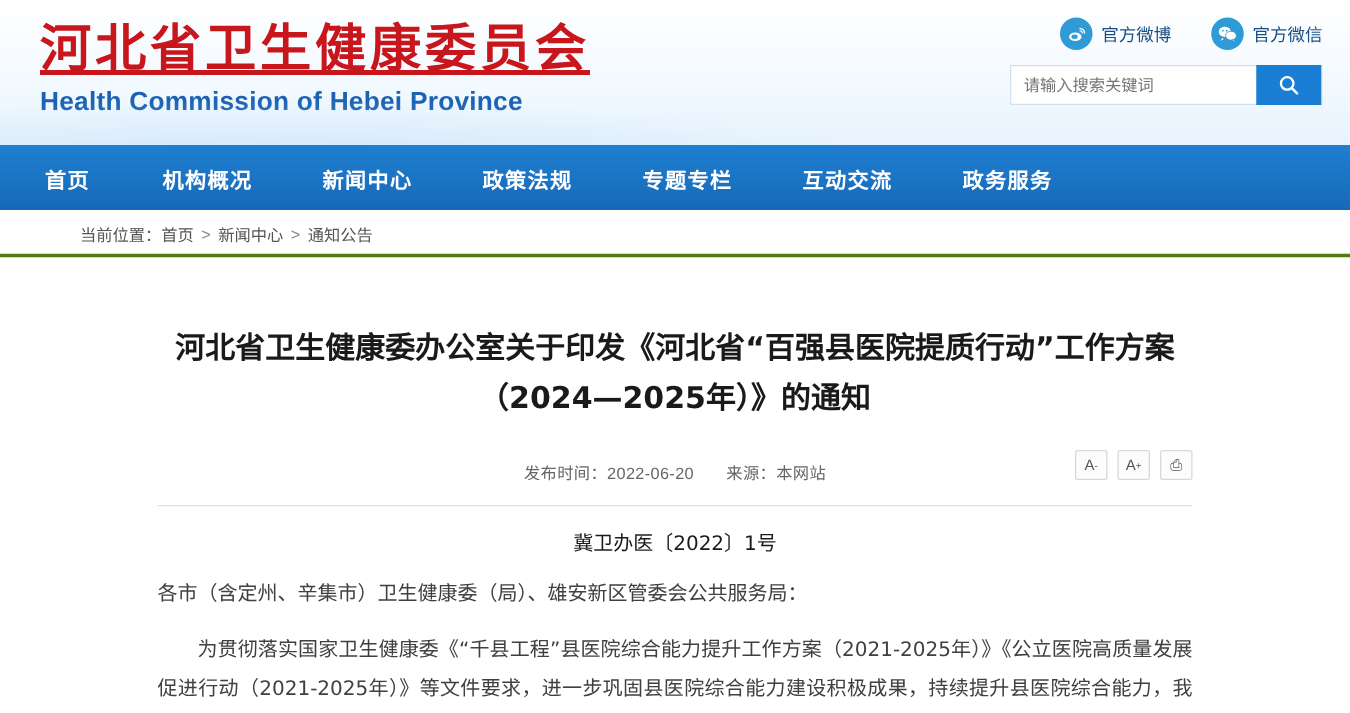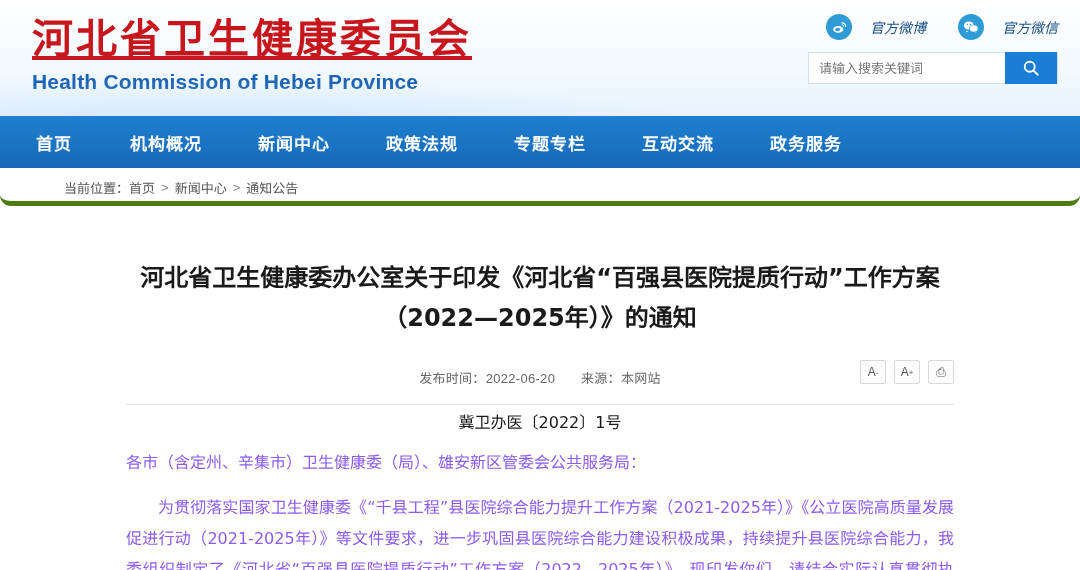--- a/index.html
+++ b/index.html
@@ -67,23 +67,22 @@
     display: flex;
     justify-content: flex-start;
     align-items: center;
     gap: 10px;
     height: 34px;
     padding-left: 0;
   }
   .social-item {
     display: flex;
     align-items: center;
-    gap: 18px;
+    gap: 7px;
     cursor: pointer;
-    font-style: italic;
   }
   .social-item + .social-item { margin-left: 22px; }
   .social-icon {
     width: 26px; height: 26px;
     border-radius: 50%;
     display: flex;
     align-items: center;
     justify-content: center;
     color: #ffffff;
     font-size: 13px;
@@ -155,23 +154,22 @@
     letter-spacing: 1px;
     cursor: pointer;
     font-family: "DejaVu Sans", "Liberation Sans", sans-serif;
   }
   .nav-item:first-child { min-width: 96px; }
 
   
   .breadcrumb-wrap {
     width: 1080px;
     height: 38px;
-    border-bottom: 5px solid #4d7c0f;
+    border-bottom: 3px solid #4d7c0f;
     background: #ffffff;
-    border-radius: 11px;
   }
   .breadcrumb {
     width: 960px;
     margin: 0 auto;
     height: 38px;
     display: flex;
     align-items: center;
     font-size: 13px;
     color: #555;
     padding-left: 4px;
@@ -234,31 +232,31 @@
     cursor: pointer;
     border-radius: 2px;
   }
   .tool-btn sup { font-size: 8px; }
   .divider {
     margin-top: 10px;
     border-top: 1px solid #e2e2e2;
     width: 828px;
   }
   .doc-number {
-    margin-top: 4px;
+    margin-top: 16px;
     text-align: center;
     font-size: 16px;
     color: #1a1a1a;
     font-family: "DejaVu Sans", "Liberation Sans", sans-serif;
   }
   .body-text p {
     margin: 14px 0 0 0;
     font-size: 16px;
     line-height: 31px;
-    color: #8b5cf6;
+    color: #404040;
     text-align: justify;
     font-family: "DejaVu Sans", "Liberation Sans", sans-serif;
   }
   .body-text p.indent { text-indent: 2em; }
 </style>
 </head>
 <body>
 
 <div class="header">
   <div class="brand">
@@ -324,21 +322,21 @@
     <a>首页</a>
     <span class="sep">&gt;</span>
     <a>新闻中心</a>
     <span class="sep">&gt;</span>
     <a>通知公告</a>
   </div>
 </div>
 
 <div class="content">
   <div class="article">
-    <h1 class="article-title">河北省卫生健康委办公室关于印发《河北省“百强县医院提质行动”工作方案（2022—2025年）》的通知</h1>
+    <h1 class="article-title">河北省卫生健康委办公室关于印发《河北省“百强县医院提质行动”工作方案（2024—2025年）》的通知</h1>
 
     <div class="meta-row">
       <div class="meta-text">
         <span>发布时间：</span><span>2022-06-20</span>
         <span class="gap"></span>
         <span>来源：</span><span>本网站</span>
       </div>
       <div class="meta-tools">
         <div class="tool-btn">
           <span>A</span>

